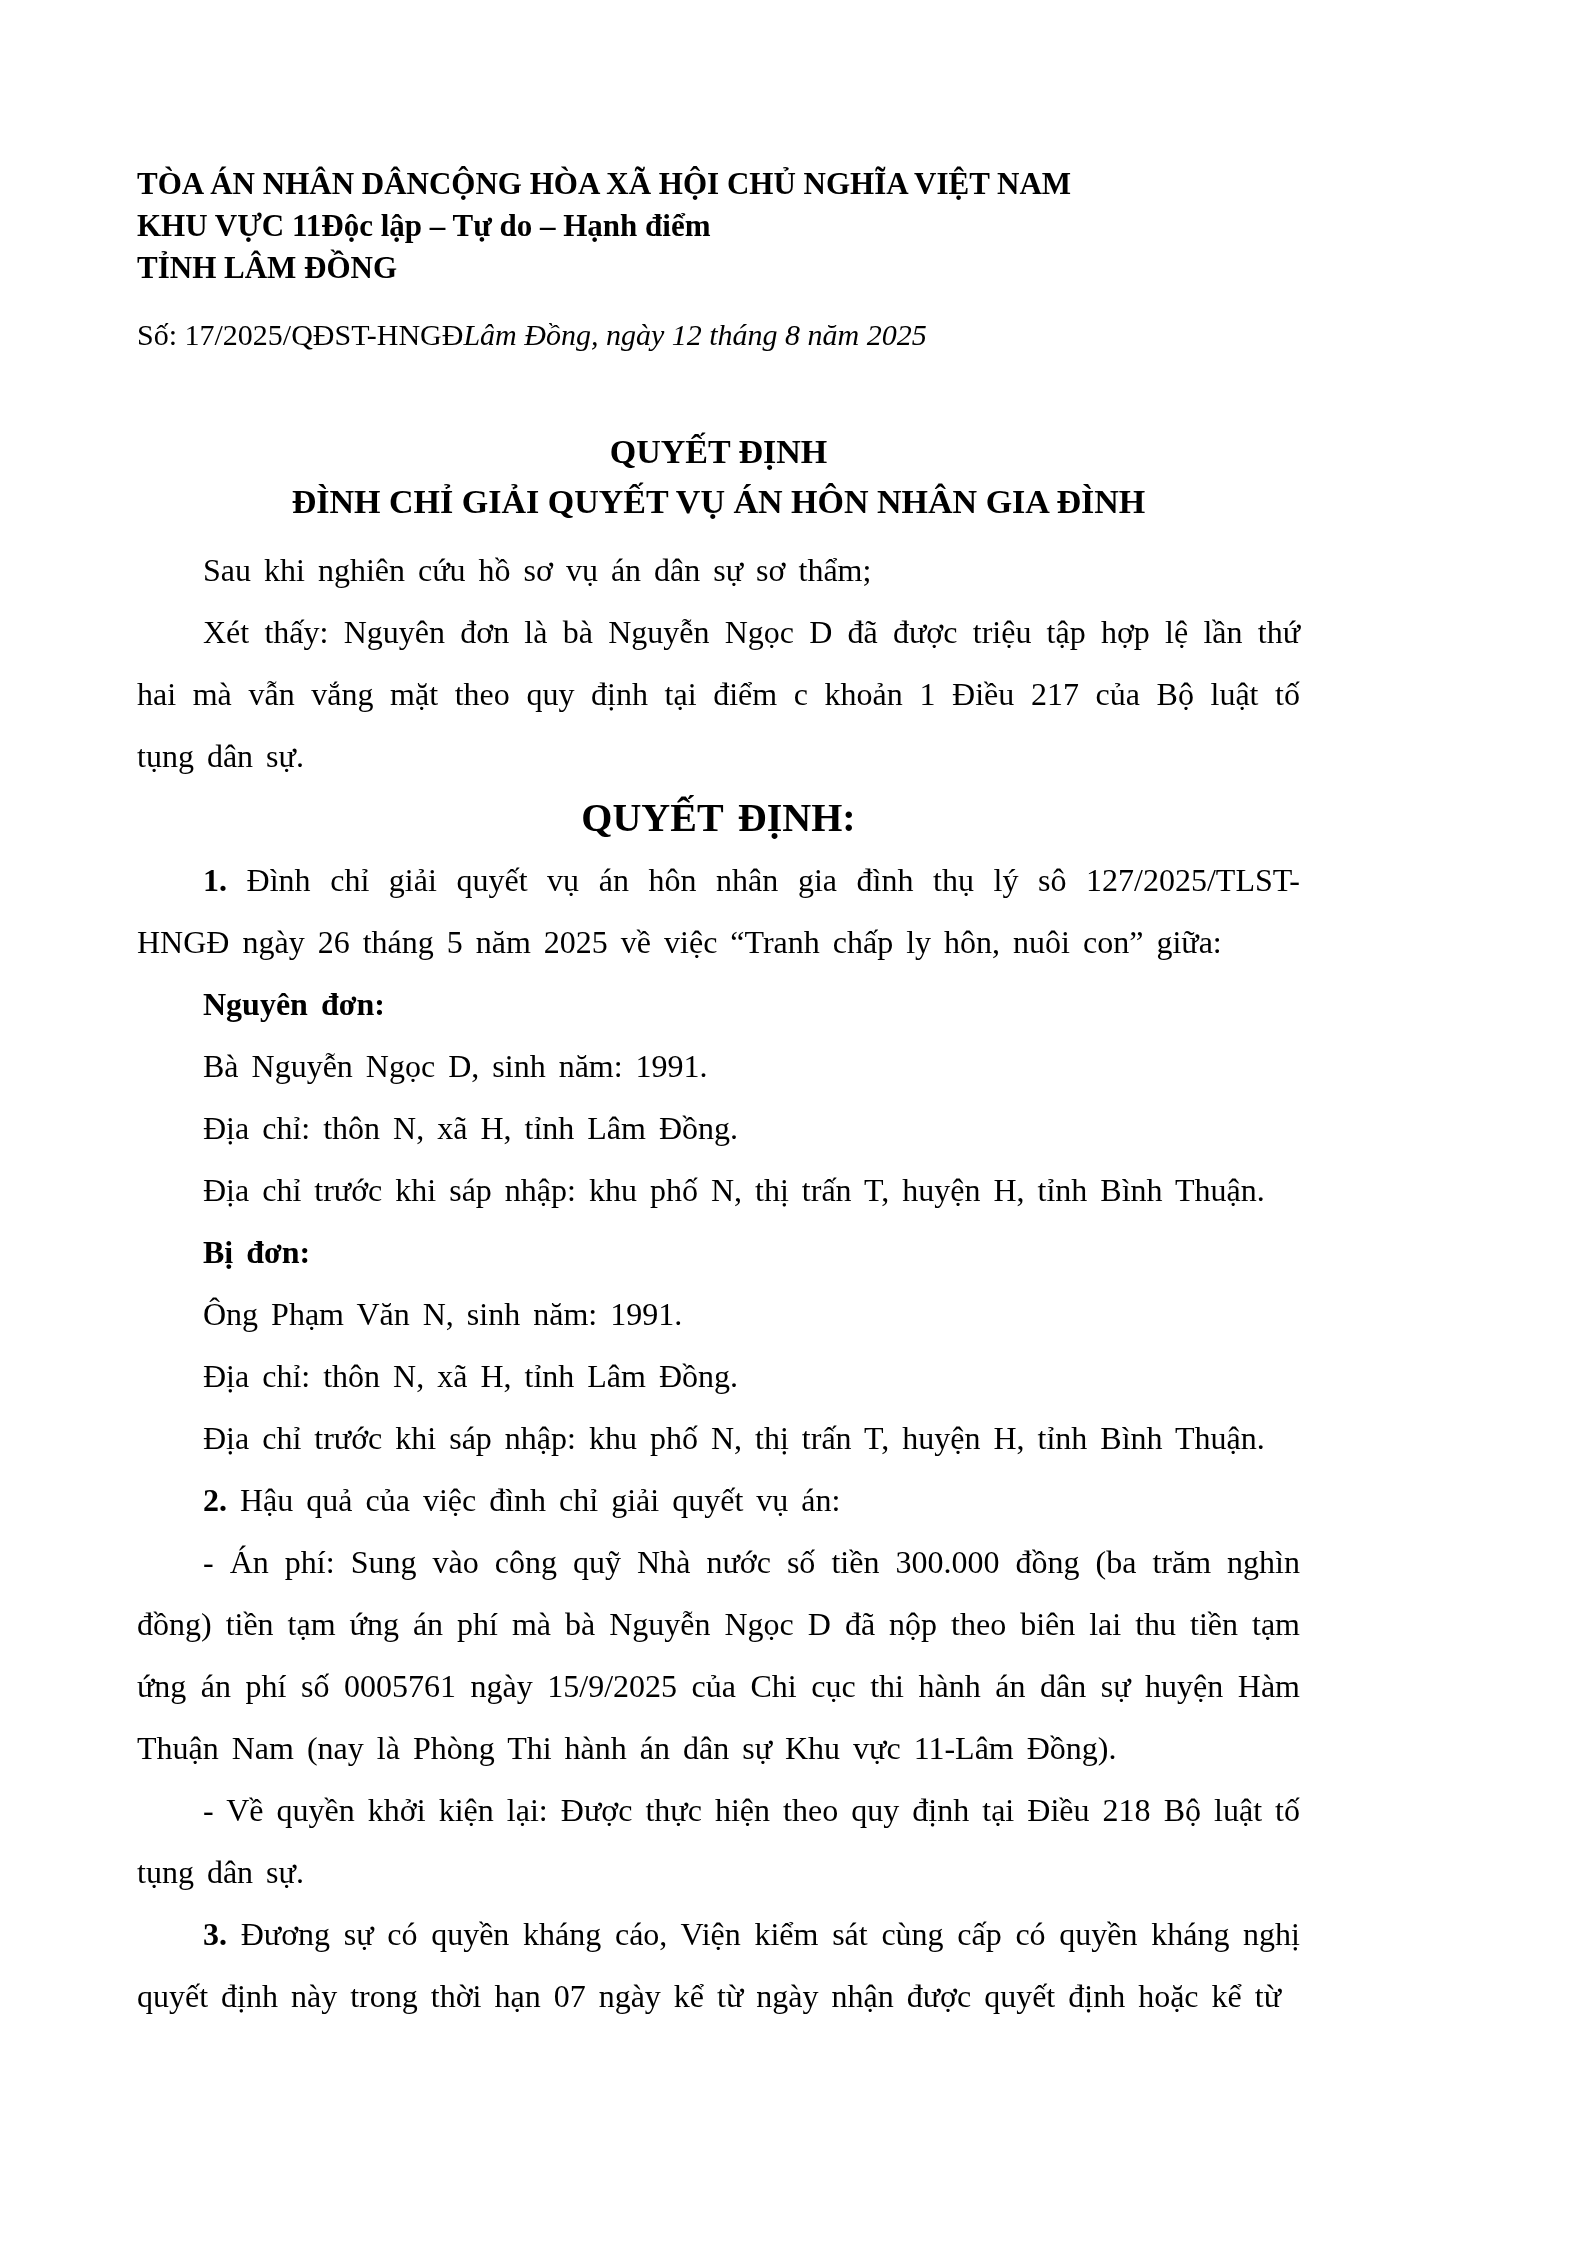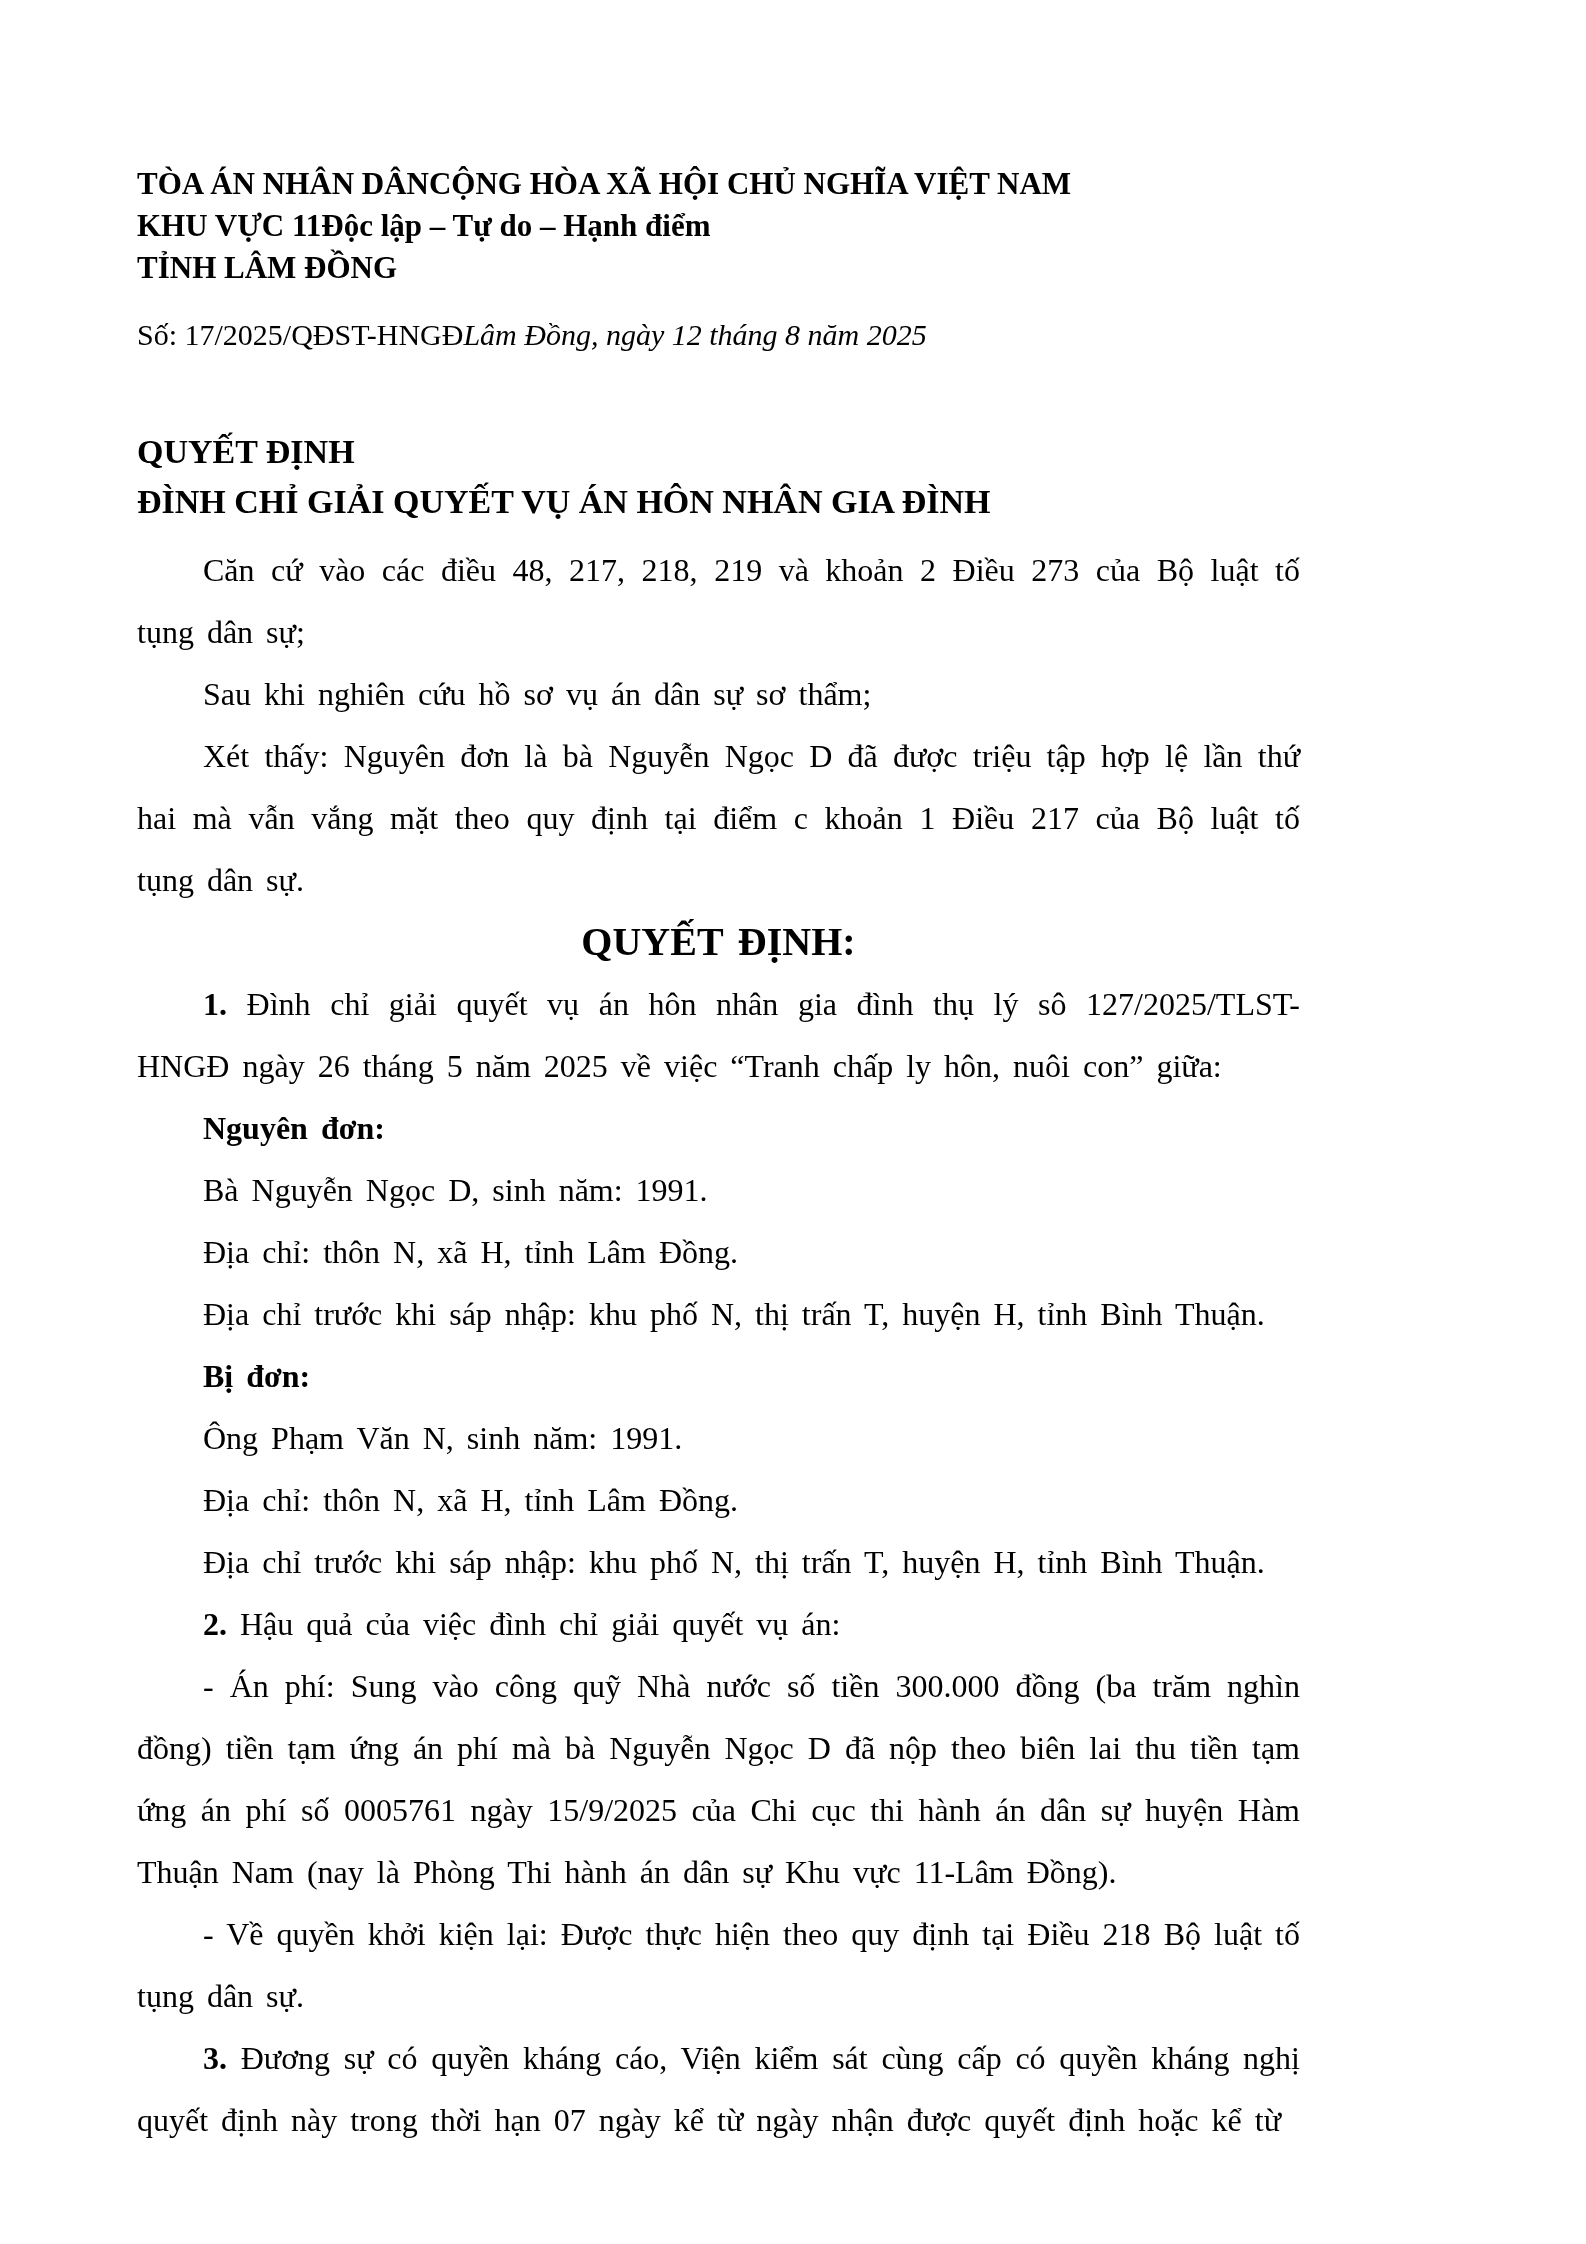--- a/index.html
+++ b/index.html
@@ -31,21 +31,21 @@
     margin-top: 24px;
     font-size: 30px;
     line-height: 44px;
     white-space: nowrap;
   }
   .place-date {
     font-style: italic;
   }
   .title-block {
     margin-top: 70px;
-    text-align: left;
+    text-align: center;
     font-weight: bold;
     font-size: 34px;
     line-height: 50px;
   }
   .body-text {
     margin-top: 12px;
   }
   .para {
     margin: 0;
     font-size: 32px;
@@ -79,21 +79,20 @@
     <span>Số: 17/2025/QĐST-HNGĐ</span><span class="place-date">Lâm Đồng, ngày 12 tháng 8 năm 2025</span>
   </div>
 
   <div class="title-block">
     <div>QUYẾT ĐỊNH</div>
     <div>ĐÌNH CHỈ GIẢI QUYẾT VỤ ÁN HÔN NHÂN GIA ĐÌNH</div>
   </div>
 
   <div class="body-text">
 
-    <p class="para">Căn cứ vào các điều 48, 217, 218, 219 và khoản 2 Điều 273 của Bộ luật tố tụng dân sự;</p>
     <p class="para">Sau khi nghiên cứu hồ sơ vụ án dân sự sơ thẩm;</p>
     <p class="para">Xét thấy: Nguyên đơn là bà Nguyễn Ngọc D đã được triệu tập hợp lệ lần thứ hai mà vẫn vắng mặt theo quy định tại điểm c khoản 1 Điều 217 của Bộ luật tố tụng dân sự.</p>
 
     <p class="para decision-heading">QUYẾT ĐỊNH:</p>
 
     <p class="para"><span class="bold">1.</span><span> Đình chỉ giải quyết vụ án hôn nhân gia đình thụ lý sô 127/2025/TLST-HNGĐ ngày 26 tháng 5 năm 2025 về việc “Tranh chấp ly hôn, nuôi con” giữa:</span></p>
 
     <p class="para bold">Nguyên đơn:</p>
     <p class="para">Bà Nguyễn Ngọc D, sinh năm: 1991.</p>
     <p class="para">Địa chỉ: thôn N, xã H, tỉnh Lâm Đồng.</p>

